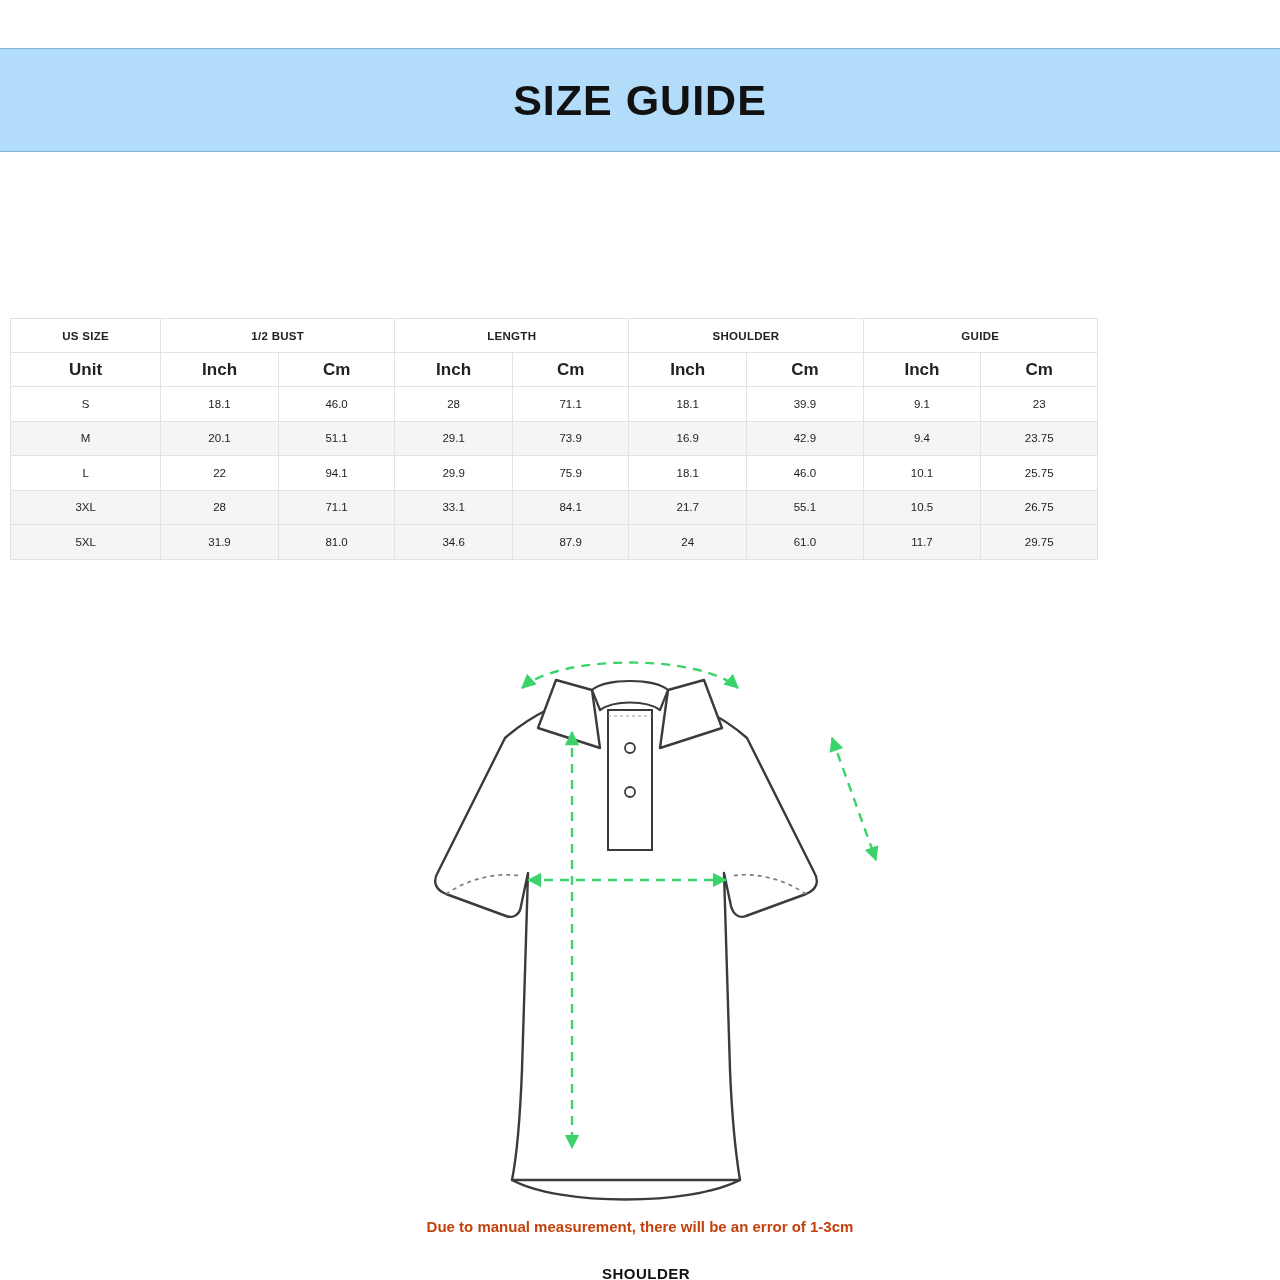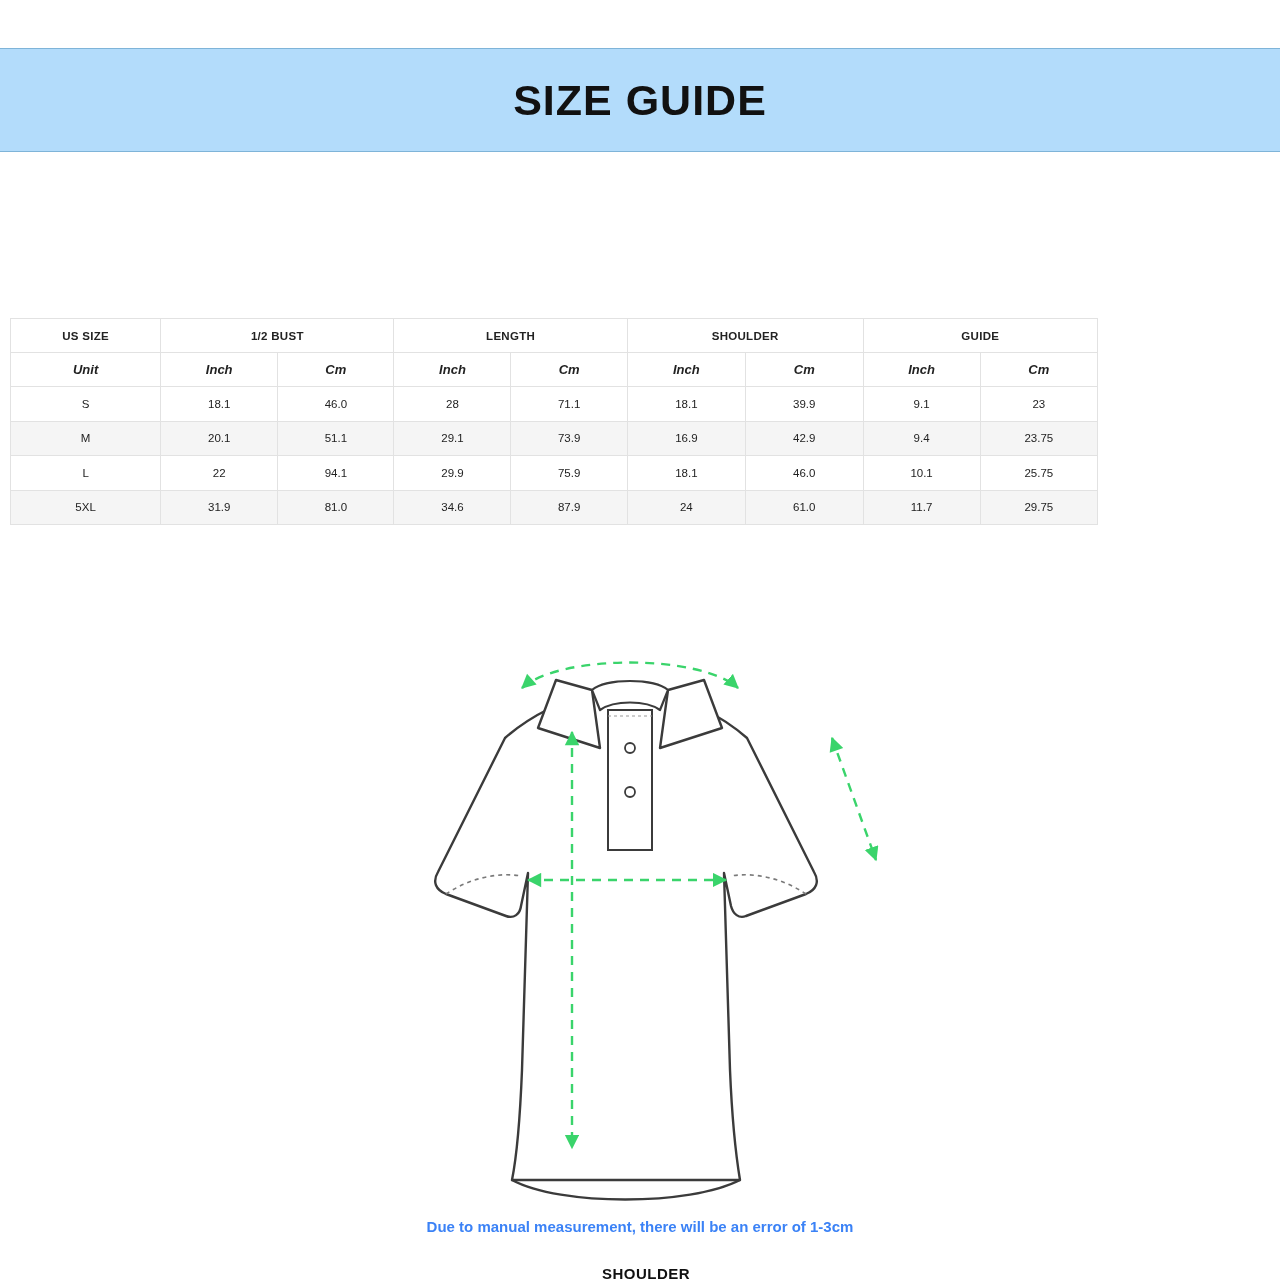--- a/index.html
+++ b/index.html
@@ -63,22 +63,21 @@
   }
   table.size-table thead th {
     height: 34px;
     font-weight: bold;
     font-size: 11.5px;
     letter-spacing: 0.3px;
   }
   table.size-table tr.unit-row td {
     height: 34px;
     font-weight: bold;
-    font-size: 13px;
-    font-style: italic;
+    font-size: 17px;
   }
   table.size-table tbody td {
     height: 34.5px;
     font-size: 11.5px;
   }
   table.size-table tbody tr.alt td {
     background: #f5f5f5;
   }
   .col-size { width: 175px; }
   .col-val  { width: 135px; }
@@ -103,21 +102,21 @@
   }
   .lbl-shoulder { left: 602px; top: 645px; }
 
   
   .footer-note {
     position: absolute;
     left: 0;
     top: 1218px;
     width: 1280px;
     text-align: center;
-    color: #3b82f6;
+    color: #c2410c;
     font-weight: bold;
     font-size: 15px;
   }
 </style>
 </head>
 <body>
 
 <div class="page">
 
   <div class="banner">
@@ -179,20 +178,31 @@
           <td>29.9</td>
           <td>75.9</td>
           <td>18.1</td>
           <td>46.0</td>
           <td>10.1</td>
           <td>25.75</td>
         </tr>
 
 
 
+        <tr class="alt">
+          <td>3XL</td>
+          <td>28</td>
+          <td>71.1</td>
+          <td>33.1</td>
+          <td>84.1</td>
+          <td>21.7</td>
+          <td>55.1</td>
+          <td>10.5</td>
+          <td>26.75</td>
+        </tr>
 
 
         <tr class="alt">
           <td>5XL</td>
           <td>31.9</td>
           <td>81.0</td>
           <td>34.6</td>
           <td>87.9</td>
           <td>24</td>
           <td>61.0</td>

